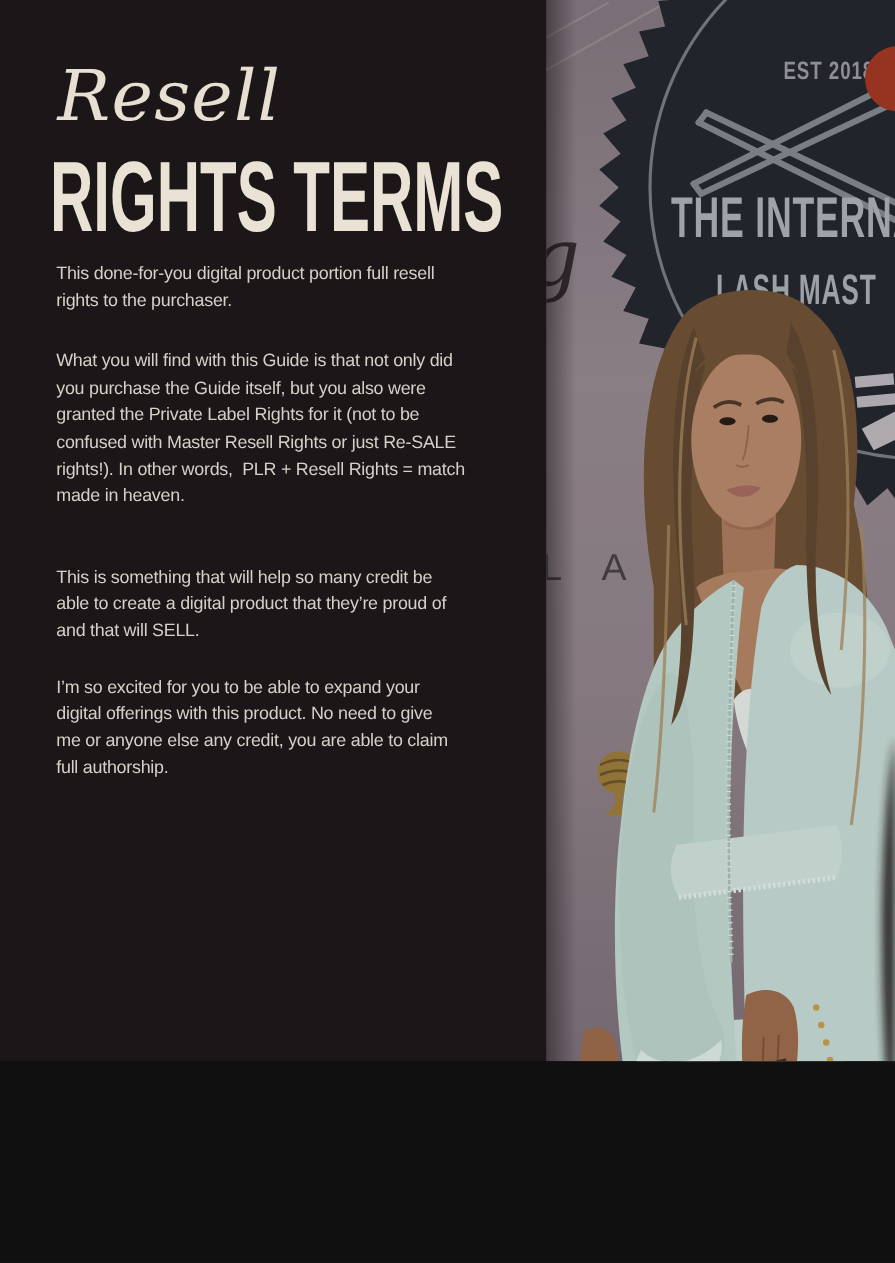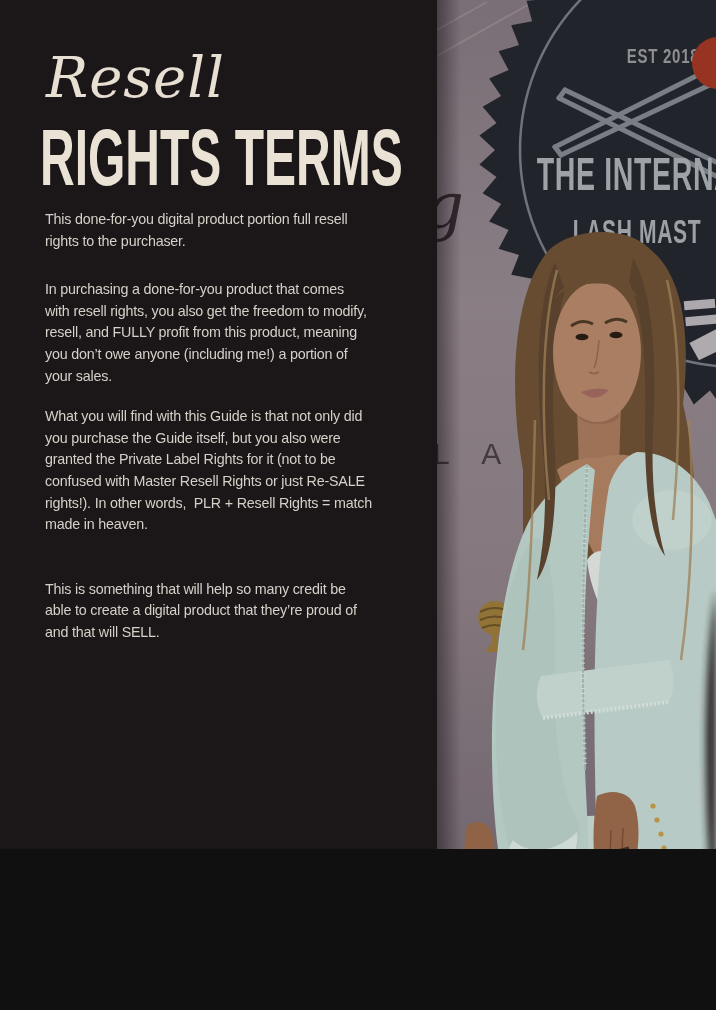--- a/index.html
+++ b/index.html
@@ -33,34 +33,33 @@
 <body>
 
 <div class="page">
 
   <div class="left-panel">
     <div class="title-script">Resell</div>
     <div class="title-main">RIGHTS TERMS</div>
     <div class="paragraphs">
       <p class="para p1">This done-for-you digital product portion full resell
 rights to the purchaser.</p>
-      <p class="para p2">In purchasing a done-for-you product that comes
-with resell rights, you also get the freedom to modify,
-resell, and FULLY profit from this product, meaning
-you don’t owe anyone (including me!) a portion of
-your sales.</p>
       <p class="para p3">What you will find with this Guide is that not only did
 you purchase the Guide itself, but you also were
 granted the Private Label Rights for it (not to be
 confused with Master Resell Rights or just Re-SALE
 rights!). In other words,  PLR + Resell Rights = match
 made in heaven.</p>
       <p class="para p4">This is something that will help so many credit be
 able to create a digital product that they’re proud of
 and that will SELL.</p>
+      <p class="para p5">I’m so excited for you to be able to expand your
+digital offerings with this product. No need to give
+me or anyone else any credit, you are able to claim
+full authorship.</p>
     </div>
     <div class="signature-script">xxo Deanna</div>
     <div class="signature-handle">@Deannacampese</div>
   </div>
 
   <svg class="photo" viewBox="0 0 279 1010" preserveAspectRatio="none">
     <defs>
       <linearGradient id="bgGrad" x1="0" y1="0" x2="0" y2="1">
         <stop offset="0" stop-color="#837780"></stop>
         <stop offset="0.30" stop-color="#948890"></stop>

